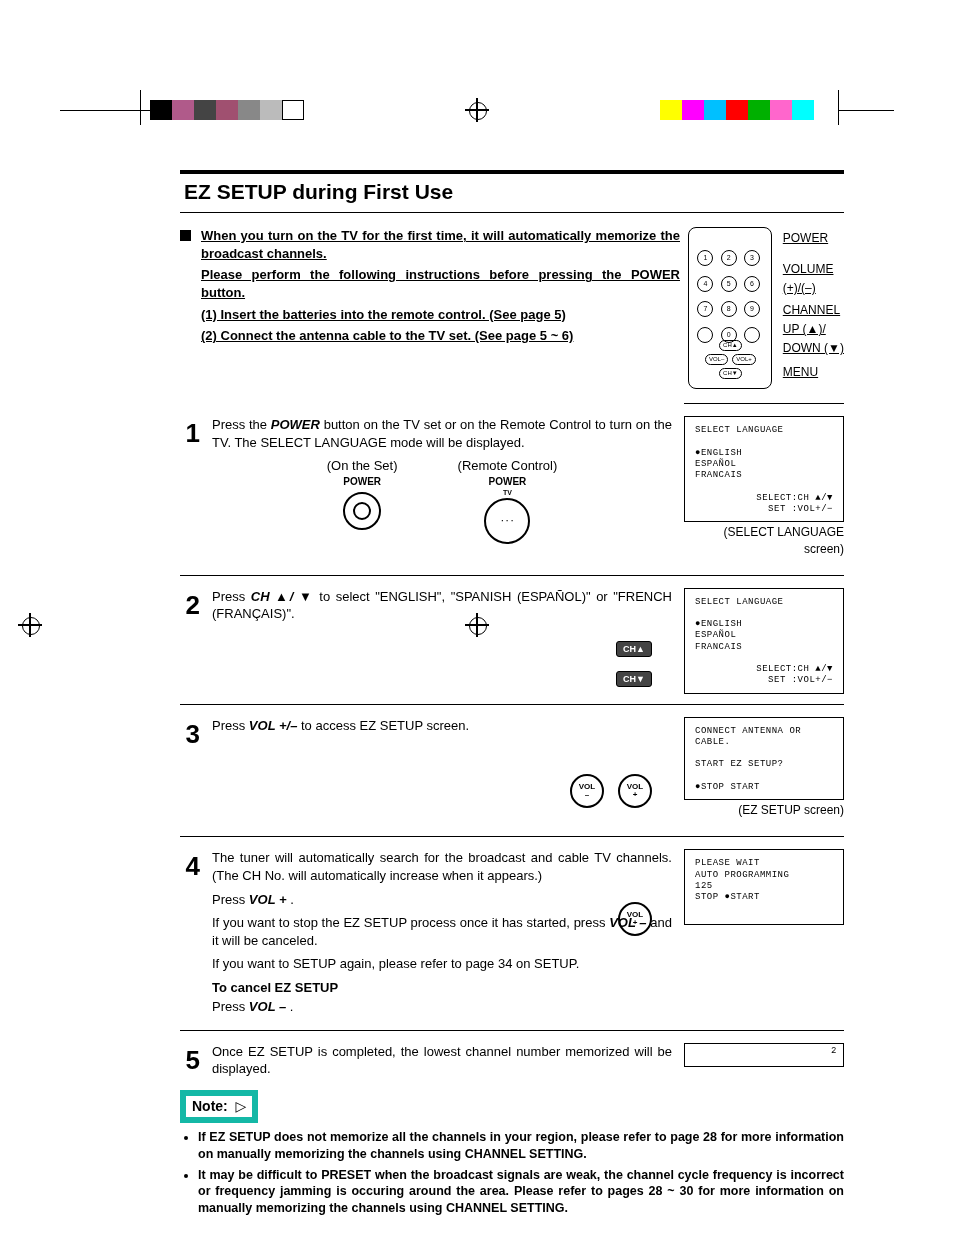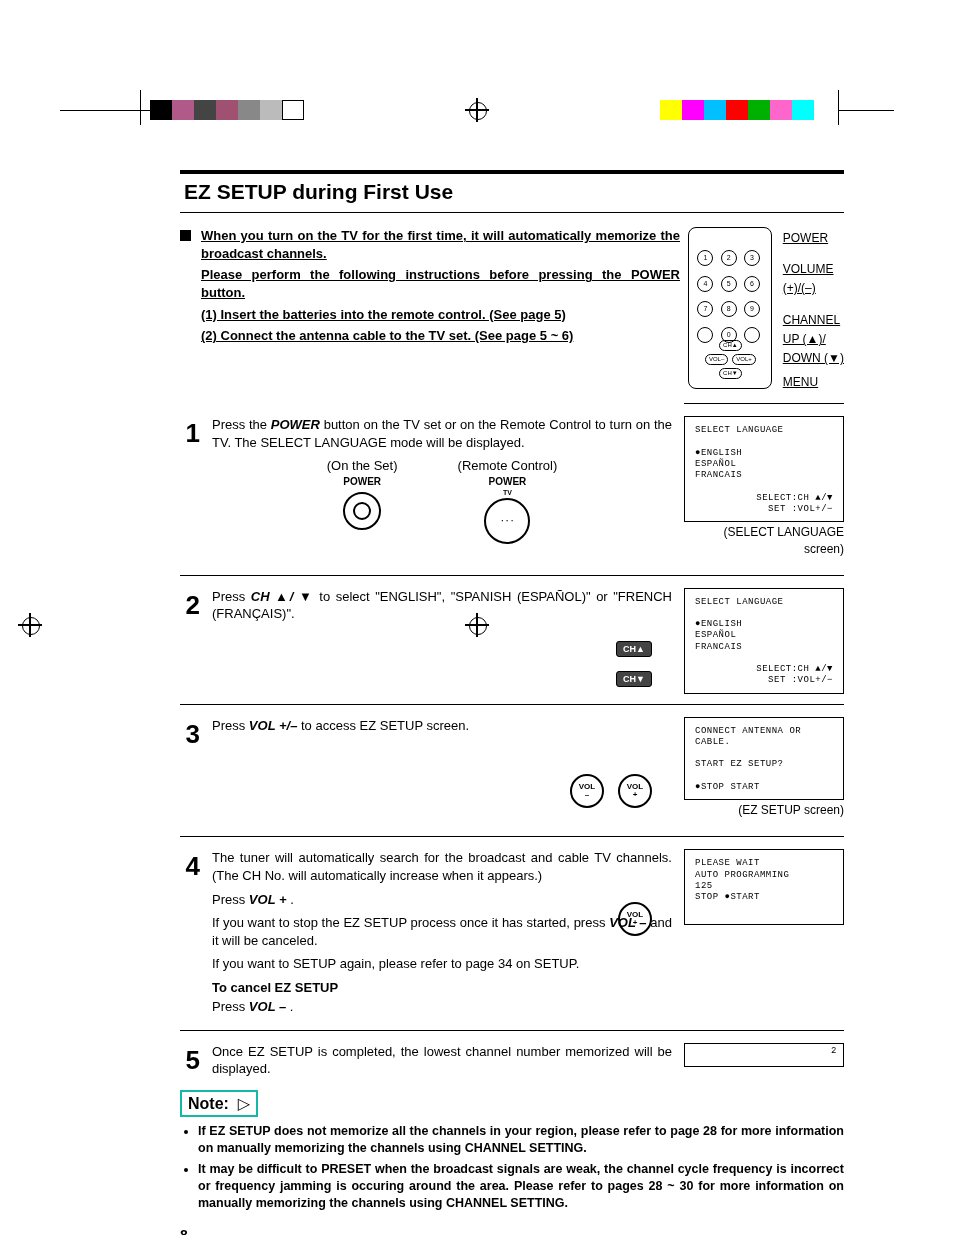--- a/index.html
+++ b/index.html
@@ -142,21 +142,21 @@
     border:2px solid #000; border-radius:50%;
   }
 
   .center { text-align:center; }
   .small-label { font-size:10px; font-weight:bold;}
   .row-btns { display:flex; gap:14px; justify-content:flex-end; padding-right:20px;}
 
   .btn-col { display:flex; flex-direction:column; gap:14px; align-items:flex-end; padding-right:20px;}
 
   .note-box {
-    display:inline-block; border:2px solid #14b8a6; padding: 1px 6px; font-weight:bold; font-size:16px;
+    display:inline-block; border:6px solid #14b8a6; padding: 1px 6px; font-weight:bold; font-size:14px;
   }
   .note-box::after { content:" \00a0▷"; font-weight:normal;}
 
   ul.notes { margin:6px 0 0 0; padding-left: 18px; font-size:12.5px;font-weight:bold;}
   ul.notes li { margin-bottom: 4px; text-align: justify;}
 
   .page-num { font-weight:bold; font-size:14px; margin-top: 14px;}
 
   .side-reg { position:absolute; top:625px; width:24px; height:24px;}
   .side-reg.left { left:30px;}
@@ -241,21 +241,21 @@
                 <span class="pill">VOL–</span>
                 <span class="pill">VOL+</span>
               </div>
             <span class="pill">CH▼</span>
           </div>
         </div>
         <div class="lbl-stack">
           <div>POWER</div>
           <div style="margin-top:14px">VOLUME</div>
           <div>(+)/(–)</div>
-          <div style="margin-top:16px">CHANNEL</div>
+          <div style="margin-top:6px">CHANNEL</div>
           <div>UP (▲)/</div>
           <div>DOWN (▼)</div>
           <div style="margin-top:8px">MENU</div>
         </div>
       </div>
       <div class="hr"></div>
     </div>
   </div>
 
   <div class="step">

